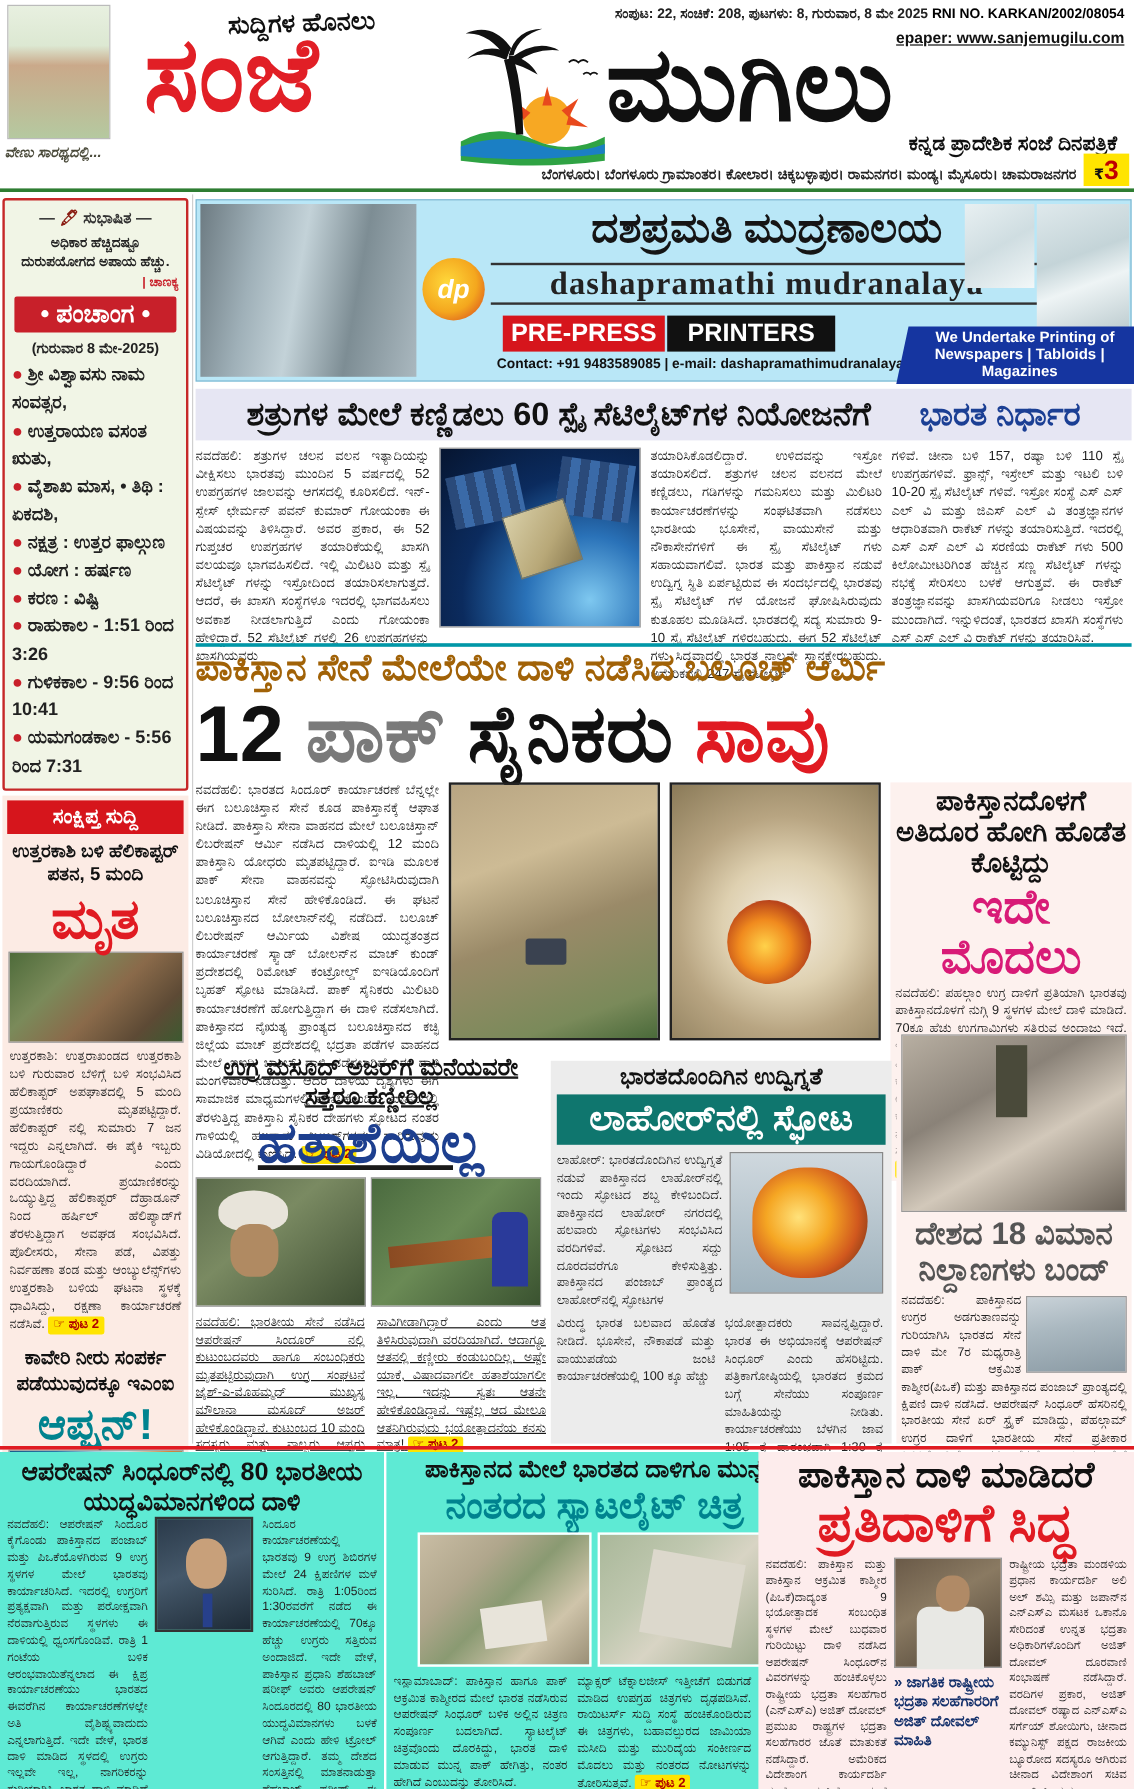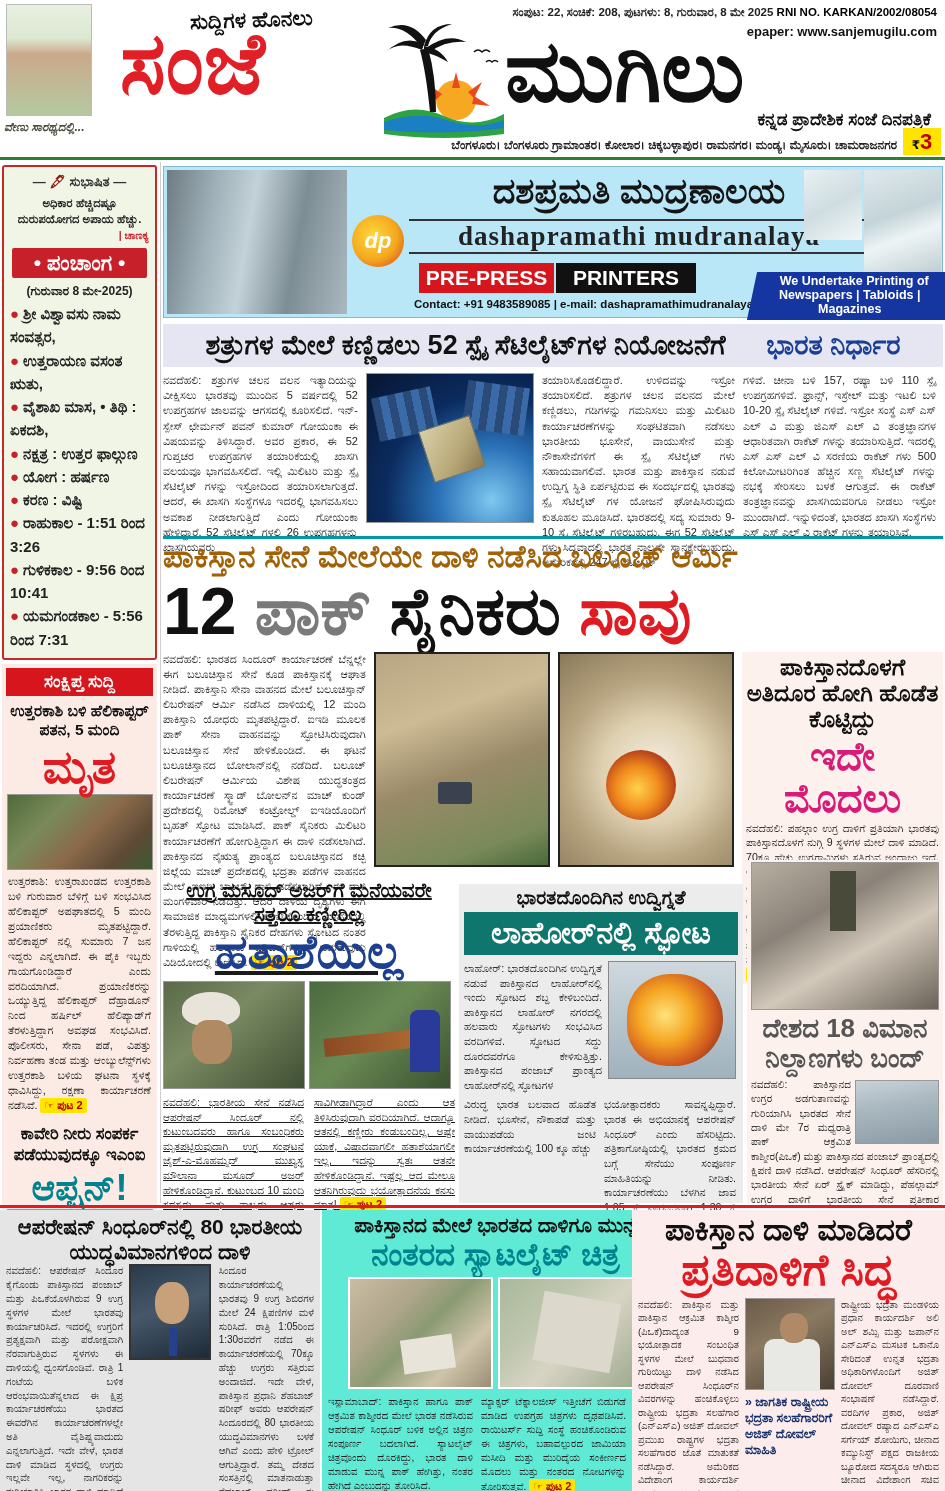--- a/index.html
+++ b/index.html
@@ -79,21 +79,21 @@
         </g>
       </svg>
     </div>
 
     <div class="abs m-black" style="left:505px;top:26px;font-size:86px;line-height:1.05;">ಮುಗಿಲು</div>
 
     <div class="abs" style="right:8px;top:6px;font-size:11.5px;font-weight:bold;color:#222;">
       <span>ಸಂಪುಟ: 22, ಸಂಚಿಕೆ: 208, ಪುಟಗಳು: 8, ಗುರುವಾರ, 8 ಮೇ 2025</span>
       <span style="color:#000;">RNI NO. KARKAN/2002/08054</span>
     </div>
-    <div class="abs bold" style="right:8px;top:24px;font-size:13px;color:#111;">epaper: www.sanjemugilu.com</div>
+    <div class="abs bold" style="right:8px;top:24px;font-size:13px;color:#111;text-decoration:underline;">epaper: www.sanjemugilu.com</div>
     <div class="abs bold" style="right:14px;top:110px;font-size:17px;color:#101010;">ಕನ್ನಡ ಪ್ರಾದೇಶಿಕ ಸಂಜೆ ದಿನಪತ್ರಿಕೆ</div>
     <div class="abs bold" style="right:48px;top:138px;font-size:12px;color:#222;">ಬೆಂಗಳೂರು। ಬೆಂಗಳೂರು ಗ್ರಾಮಾಂತರ। ಕೋಲಾರ। ಚಿಕ್ಕಬಳ್ಳಾಪುರ। ರಾಮನಗರ। ಮಂಡ್ಯ। ಮೈಸೂರು। ಚಾಮರಾಜನಗರ</div>
     <div class="abs" style="right:4px;top:128px;width:38px;height:27px;background:#ffe400;text-align:center;line-height:27px;">
       <span style="font-size:12px;font-weight:bold;color:#111;">₹</span><span style="font-size:22px;font-weight:bold;color:#c00000;">3</span>
     </div>
     <div class="abs" style="left:0;top:157px;width:945px;height:3px;background:#2e7d32;"></div>
   </div>
 
   <div class="abs" style="left:0;top:162px;width:159px;height:1043px;">
 
@@ -162,21 +162,21 @@
     <div class="abs photo" style="left:640px;top:3px;width:58px;height:70px;border:none;
                 background:linear-gradient(150deg,#e8f0f2 0%,#cfdde1 50%,#f2f7f8 100%);"></div>
     <div class="abs ribbon-blue" style="left:588px;top:105px;width:190px;height:44px;padding:2px 4px;">
       <div style="font-size:12.5px;transform:skewX(12deg);">We Undertake Printing of</div>
       <div style="font-size:12.5px;transform:skewX(12deg);">Newspapers | Tabloids | Magazines</div>
     </div>
   </div>
 
   <div class="abs" style="left:163px;top:324px;width:780px;height:210px;">
     <div class="lav-strip center" style="font-size:27px;font-weight:bold;padding:6px 2px;">
-      <span style="color:#111;">ಶತ್ರುಗಳ ಮೇಲೆ ಕಣ್ಣಿಡಲು 52 ಸ್ಪೈ ಸೆಟಿಲೈಟ್‌ಗಳ ನಿಯೋಜನೆಗೆ </span><span class="hl-blue">ಭಾರತ ನಿರ್ಧಾರ</span>
+      <span style="color:#111;">ಶತ್ರುಗಳ ಮೇಲೆ ಕಣ್ಣಿಡಲು 60 ಸ್ಪೈ ಸೆಟಿಲೈಟ್‌ಗಳ ನಿಯೋಜನೆಗೆ </span><span class="hl-blue">ಭಾರತ ನಿರ್ಧಾರ</span>
     </div>
     <div style="display:flex;gap:8px;margin-top:6px;">
       <div class="body-txt just" style="width:195px;font-size:11px;">ನವದೆಹಲಿ: ಶತ್ರುಗಳ ಚಲನ ವಲನ ಇತ್ಯಾದಿಯನ್ನು ವೀಕ್ಷಿಸಲು ಭಾರತವು ಮುಂದಿನ 5 ವರ್ಷದಲ್ಲಿ 52 ಉಪಗ್ರಹಗಳ ಜಾಲವನ್ನು ಆಗಸದಲ್ಲಿ ಕೂರಿಸಲಿದೆ. ಇನ್-ಸ್ಪೇಸ್ ಛೇರ್ಮನ್ ಪವನ್ ಕುಮಾರ್ ಗೋಯಂಕಾ ಈ ವಿಷಯವನ್ನು ತಿಳಿಸಿದ್ದಾರೆ. ಅವರ ಪ್ರಕಾರ, ಈ 52 ಗುಪ್ತಚರ ಉಪಗ್ರಹಗಳ ತಯಾರಿಕೆಯಲ್ಲಿ ಖಾಸಗಿ ವಲಯವೂ ಭಾಗವಹಿಸಲಿದೆ. ಇಲ್ಲಿ ಮಿಲಿಟರಿ ಮತ್ತು ಸ್ಪೈ ಸೆಟಿಲೈಟ್ ಗಳನ್ನು ಇಸ್ರೋದಿಂದ ತಯಾರಿಸಲಾಗುತ್ತದೆ. ಆದರೆ, ಈ ಖಾಸಗಿ ಸಂಸ್ಥೆಗಳೂ ಇದರಲ್ಲಿ ಭಾಗವಹಿಸಲು ಅವಕಾಶ ನೀಡಲಾಗುತ್ತಿದೆ ಎಂದು ಗೋಯಂಕಾ ಹೇಳಿದ್ದಾರೆ. 52 ಸೆಟಿಲೈಟ್ ಗಳಲ್ಲಿ 26 ಉಪಗ್ರಹಗಳನ್ನು ಖಾಸಗಿಯವರು</div>
       <div class="photo" style="width:168px;height:150px;align-self:flex-start;
                   background:radial-gradient(circle at 75% 85%, #7ec8f0 0%, #2a72b8 30%, #0b2b5e 60%, #061530 100%);position:relative;overflow:hidden;">
         <div style="position:absolute;left:8px;top:18px;width:60px;height:44px;background:repeating-linear-gradient(90deg,#2a4a7a 0 8px,#3a6aa8 8px 16px);transform:rotate(-12deg);"></div>
         <div style="position:absolute;right:6px;top:10px;width:62px;height:48px;background:repeating-linear-gradient(90deg,#2a4a7a 0 8px,#3a6aa8 8px 16px);transform:rotate(8deg);"></div>
         <div style="position:absolute;left:58px;top:48px;width:52px;height:52px;background:linear-gradient(135deg,#d8cfa8 0%,#b8a878 60%,#8a7a50 100%);transform:rotate(-18deg);border:1px solid #776;"></div>
       </div>
       <div class="body-txt just" style="width:193px;font-size:11px;">ತಯಾರಿಸಿಕೊಡಲಿದ್ದಾರೆ. ಉಳಿದವನ್ನು ಇಸ್ರೋ ತಯಾರಿಸಲಿದೆ. ಶತ್ರುಗಳ ಚಲನ ವಲನದ ಮೇಲೆ ಕಣ್ಣಿಡಲು, ಗಡಿಗಳನ್ನು ಗಮನಿಸಲು ಮತ್ತು ಮಿಲಿಟರಿ ಕಾರ್ಯಾಚರಣೆಗಳನ್ನು ಸಂಘಟಿತವಾಗಿ ನಡೆಸಲು ಭಾರತೀಯ ಭೂಸೇನೆ, ವಾಯುಸೇನೆ ಮತ್ತು ನೌಕಾಸೇನೆಗಳಿಗೆ ಈ ಸ್ಪೈ ಸೆಟಿಲೈಟ್ ಗಳು ಸಹಾಯವಾಗಲಿವೆ. ಭಾರತ ಮತ್ತು ಪಾಕಿಸ್ತಾನ ನಡುವೆ ಉದ್ವಿಗ್ನ ಸ್ಥಿತಿ ಏರ್ಪಟ್ಟಿರುವ ಈ ಸಂದರ್ಭದಲ್ಲಿ ಭಾರತವು ಸ್ಪೈ ಸೆಟಿಲೈಟ್ ಗಳ ಯೋಜನೆ ಘೋಷಿಸಿರುವುದು ಕುತೂಹಲ ಮೂಡಿಸಿದೆ. ಭಾರತದಲ್ಲಿ ಸದ್ಯ ಸುಮಾರು 9-10 ಸ್ಪೈ ಸೆಟಿಲೈಟ್ ಗಳಿರಬಹುದು. ಈಗ 52 ಸೆಟಿಲೈಟ್ ಗಳು ಸಿದ್ಧವಾದಲ್ಲಿ ಭಾರತ ನಾಲ್ಕನೇ ಸ್ಥಾನಕ್ಕೇರಬಹುದು. ಅಮೆರಿಕದಲ್ಲಿ 247 ಸ್ಪೈ ಸೆಟಿಲೈಟ್</div>
@@ -264,21 +264,21 @@
     <div class="body-txt just" style="font-size:10.4px;">
       <span class="photo" style="float:right;width:84px;height:64px;margin:2px 0 2px 4px;
                    background:linear-gradient(170deg,#c9d2d8 0%,#aab8c0 40%,#8a9aa4 100%);display:inline-block;"></span>
       <span>ನವದೆಹಲಿ: ಪಾಕಿಸ್ತಾನದ ಉಗ್ರರ ಅಡಗುತಾಣವನ್ನು ಗುರಿಯಾಗಿಸಿ ಭಾರತದ ಸೇನೆ ದಾಳಿ ಮೇ 7ರ ಮಧ್ಯರಾತ್ರಿ ಪಾಕ್ ಆಕ್ರಮಿತ ಕಾಶ್ಮೀರ(ಪಿಒಕೆ) ಮತ್ತು ಪಾಕಿಸ್ತಾನದ ಪಂಜಾಬ್ ಪ್ರಾಂತ್ಯದಲ್ಲಿ ಕ್ಷಿಪಣಿ ದಾಳಿ ನಡೆಸಿದೆ. ಆಪರೇಷನ್ ಸಿಂಧೂರ್ ಹೆಸರಿನಲ್ಲಿ ಭಾರತೀಯ ಸೇನೆ ಏರ್ ಸ್ಟ್ರೈಕ್ ಮಾಡಿದ್ದು, ಪೆಹಲ್ಗಾಮ್ ಉಗ್ರರ ದಾಳಿಗೆ ಭಾರತೀಯ ಸೇನೆ ಪ್ರತೀಕಾರ ತೀರಿಸಿಕೊಂಡಿದೆ. ಇದರ ಬೆನ್ನಲ್ಲೇ ಪಾಕಿಸ್ತಾನ ಸೇನೆ ಪ್ರತೀಕಾರದ ಮಾತುಗಳೊಂದಿಗೆ ದುಸ್ಸಾಹಸಕ್ಕೆ ಮುಂದಾಗಿದೆ. ಹೀಗಾಗಿ ಮುಂಜಾಗ್ರತಾ ಕ್ರಮವಾಗಿ ಭಾರತದ ವಿವಿಧ ರಾಜ್ಯಗಳ ವಿಮಾನ ನಿಲ್ದಾಣಗಳನ್ನು ತಾತ್ಕಾಲಿಕವಾಗಿ ಬಂದ್ ಮಾಡಲಾಗಿದೆ. ಹೀಗಾಗಿ ಸುಮಾರು ಎಂಟು ಸಾವಿರ ವಿಮಾನ ಸೇವೆ ರದ್ದಾಗಿದೆ.</span>
       <span class="page-tag"><span>☞</span> <span>ಪುಟ 2</span></span>
     </div>
   </div>
 
   <div class="abs" style="left:0;top:1205px;width:945px;height:3px;background:#e01b22;"></div>
 
-  <div class="abs" style="left:0;top:1210px;width:320px;height:281px;background:#e5e5e5;padding:4px 6px;box-sizing:border-box;">
+  <div class="abs" style="left:0;top:1210px;width:320px;height:281px;background:#5eead4;padding:4px 6px;box-sizing:border-box;">
     <div class="center bold" style="font-size:21px;line-height:1.2;color:#111;">ಆಪರೇಷನ್ ಸಿಂಧೂರ್‌ನಲ್ಲಿ 80 ಭಾರತೀಯ ಯುದ್ಧವಿಮಾನಗಳಿಂದ ದಾಳಿ</div>
     <div style="display:flex;gap:6px;">
       <div class="body-txt just" style="width:118px;font-size:10px;">
         <span>ನವದೆಹಲಿ: ಆಪರೇಷನ್ ಸಿಂದೂರ ಕೈಗೊಂಡು ಪಾಕಿಸ್ತಾನದ ಪಂಜಾಬ್ ಮತ್ತು ಪಿಒಕೆಯೊಳಗಿರುವ 9 ಉಗ್ರ ಸ್ಥಳಗಳ ಮೇಲೆ ಭಾರತವು ಕಾರ್ಯಾಚರಿಸಿದೆ. ಇದರಲ್ಲಿ ಉಗ್ರರಿಗೆ ಪ್ರತ್ಯಕ್ಷವಾಗಿ ಮತ್ತು ಪರೋಕ್ಷವಾಗಿ ನೆರವಾಗುತ್ತಿರುವ ಸ್ಥಳಗಳು ಈ ದಾಳಿಯಲ್ಲಿ ಧ್ವಂಸಗೊಂಡಿವೆ. ರಾತ್ರಿ 1 ಗಂಟೆಯ ಬಳಿಕ ಆರಂಭವಾಯಿತೆನ್ನಲಾದ ಈ ಕ್ಷಿಪ್ರ ಕಾರ್ಯಾಚರಣೆಯು ಭಾರತದ ಈವರೆಗಿನ ಕಾರ್ಯಾಚರಣೆಗಳಲ್ಲೇ ಅತಿ ವೈಶಿಷ್ಟ್ಯವಾದುದು ಎನ್ನಲಾಗುತ್ತಿದೆ. ಇದೇ ವೇಳೆ, ಭಾರತ ದಾಳಿ ಮಾಡಿದ ಸ್ಥಳದಲ್ಲಿ ಉಗ್ರರು ಇಲ್ಲವೇ ಇಲ್ಲ, ನಾಗರಿಕರನ್ನು ಗುರಿಯಾಗಿಸಿ ಭಾರತ ದಾಳಿ ಮಾಡಿದೆ ಎಂದು ಪಾಕಿಸ್ತಾನ ಹೇಳಿಕೊಂಡಿದೆ.</span> 
       </div>
       <div style="width:84px;">
         <div class="photo" style="width:82px;height:96px;border:2px solid #333;
                     background:linear-gradient(160deg,#2a3a4a 0%,#45586a 45%,#1d2a36 100%);position:relative;">
           <div style="position:absolute;left:24px;top:16px;width:34px;height:42px;border-radius:45%;background:#c8a07a;"></div>
           <div style="position:absolute;left:38px;top:62px;width:8px;height:28px;background:#27408b;"></div>

